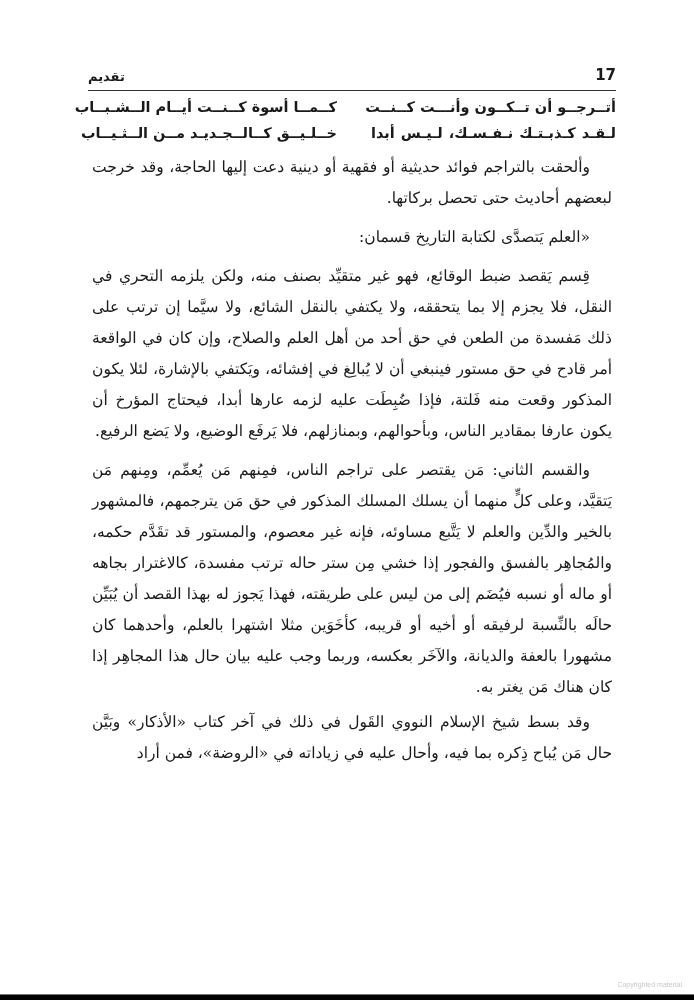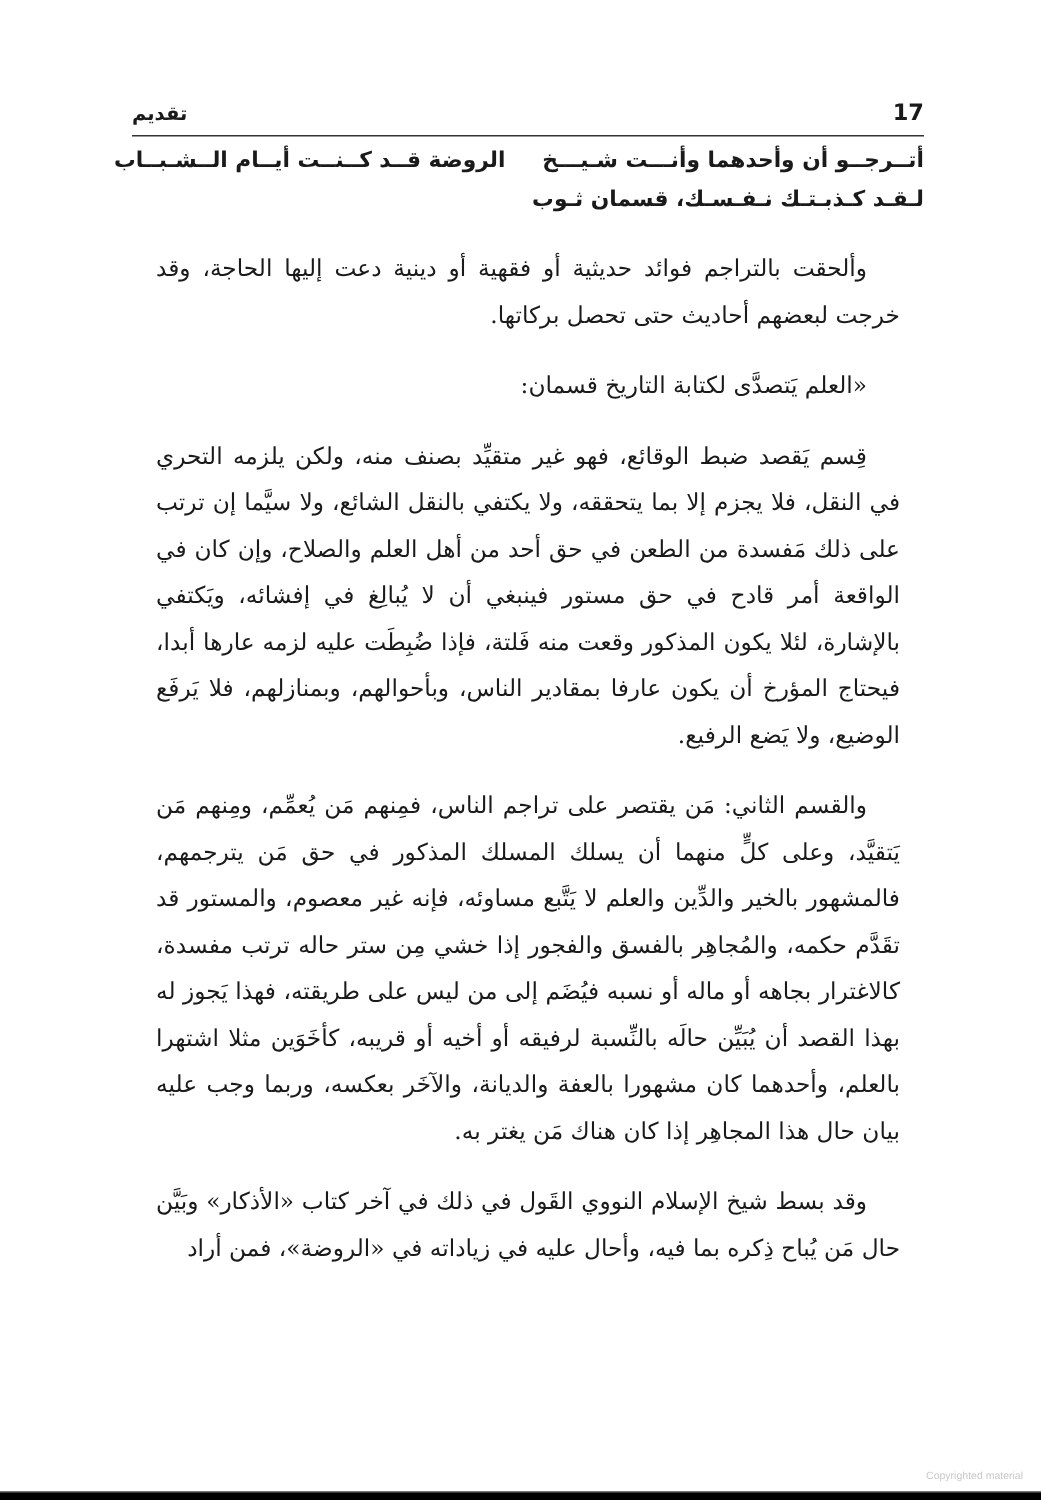--- a/index.html
+++ b/index.html
@@ -16,44 +16,45 @@
   .page-number { font-family: "DejaVu Sans", sans-serif; font-weight: bold; font-size: 15px; }
   .running-title { font-family: "DejaVu Sans", sans-serif; font-weight: bold; font-size: 13px; }
   .poem { position: absolute; left: 92px; right: 78px; top: 94px; direction: rtl; }
   .verse { display: flex; justify-content: space-between; height: 26px; align-items: center;
     font-family: "DejaVu Sans", sans-serif; font-weight: bold; font-size: 14.5px; letter-spacing: 0.3px; }
   .hemistich { width: 245px; text-align: justify; text-align-last: justify; white-space: nowrap; }
   .body-text {
     position: absolute; left: 88px; right: 78px; top: 148px; direction: rtl; text-align: justify;
     font-size: 15.5px; line-height: 31px;
   }
-  .para { margin: 16px; text-indent: 22px; text-align: justify; }
+  .para { margin: 4px; text-indent: 22px; text-align: justify; }
   .para.gap { margin-top: 8px; }
   .watermark {
     position: absolute; right: 12px; top: 981px; font-family: "Liberation Sans", sans-serif;
     font-size: 7px; color: #c8c8c8;
   }
   .bottom-bar { position: absolute; left: 0; right: 0; top: 994px; height: 6px; background: #000; border-top: 1px solid #777; }
 </style>
 </head>
 <body>
 
 <div class="page">
   <div class="header">
     <span class="running-title">تقديم</span>
     <span class="page-number">17</span>
   </div>
 
   <div class="poem">
     <div class="verse">
-      <span class="hemistich">أتــرجــو أن وأحدهما وأنـــت شـيـــخ</span>
-      <span class="hemistich">الروضة قــد كــنــت أيــام الــشـبــاب</span>
+      <span class="hemistich">أتــرجــو أن تــكــون وأنـــت كــنــت</span>
+      <span class="hemistich">كــمــا أسوة كــنــت أيــام الــشـبــاب</span>
     </div>
     <div class="verse">
-      <span class="hemistich">لـقـد كـذبـتـك نـفـسـك، قسمان ثـوب</span>
+      <span class="hemistich">لـقـد كـذبـتـك نـفـسـك، لـيـس أبدا</span>
+      <span class="hemistich">خــلـيــق كــالــجـديـد مــن الــثـيــاب</span>
     </div>
   </div>
 
   <div class="body-text">
     <p class="para">وألحقت بالتراجم فوائد حديثية أو فقهية أو دينية دعت إليها الحاجة، وقد خرجت لبعضهم أحاديث حتى تحصل بركاتها.</p>
     <p class="para gap">«العلم يَتصدَّى لكتابة التاريخ قسمان:</p>
     <p class="para gap">قِسم يَقصد ضبط الوقائع، فهو غير متقيِّد بصنف منه، ولكن يلزمه التحري في النقل، فلا يجزم إلا بما يتحققه، ولا يكتفي بالنقل الشائع، ولا سيَّما إن ترتب على ذلك مَفسدة من الطعن في حق أحد من أهل العلم والصلاح، وإن كان في الواقعة أمر قادح في حق مستور فينبغي أن لا يُبالِغ في إفشائه، ويَكتفي بالإشارة، لئلا يكون المذكور وقعت منه فَلتة، فإذا ضُبِطَت عليه لزمه عارها أبدا، فيحتاج المؤرخ أن يكون عارفا بمقادير الناس، وبأحوالهم، وبمنازلهم، فلا يَرفَع الوضيع، ولا يَضع الرفيع.</p>
     <p class="para gap">والقسم الثاني: مَن يقتصر على تراجم الناس، فمِنهم مَن يُعمِّم، ومِنهم مَن يَتقيَّد، وعلى كلٍّ منهما أن يسلك المسلك المذكور في حق مَن يترجمهم، فالمشهور بالخير والدِّين والعلم لا يَتَّبع مساوئه، فإنه غير معصوم، والمستور قد تقَدَّم حكمه، والمُجاهِر بالفسق والفجور إذا خشي مِن ستر حاله ترتب مفسدة، كالاغترار بجاهه أو ماله أو نسبه فيُضَم إلى من ليس على طريقته، فهذا يَجوز له بهذا القصد أن يُبَيِّن حالَه بالنِّسبة لرفيقه أو أخيه أو قريبه، كأخَوَين مثلا اشتهرا بالعلم، وأحدهما كان مشهورا بالعفة والديانة، والآخَر بعكسه، وربما وجب عليه بيان حال هذا المجاهِر إذا كان هناك مَن يغتر به.</p>
     <p class="para">وقد بسط شيخ الإسلام النووي القَول في ذلك في آخر كتاب «الأذكار» وبَيَّن حال مَن يُباح ذِكره بما فيه، وأحال عليه في زياداته في «الروضة»، فمن أراد</p>
   </div>

